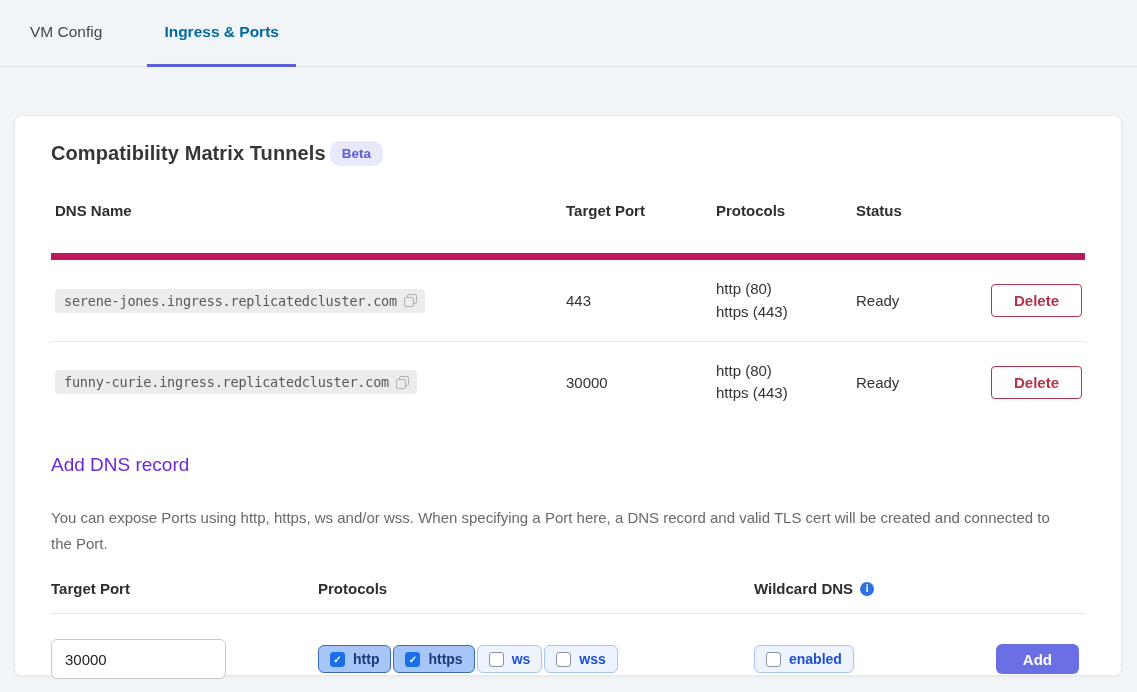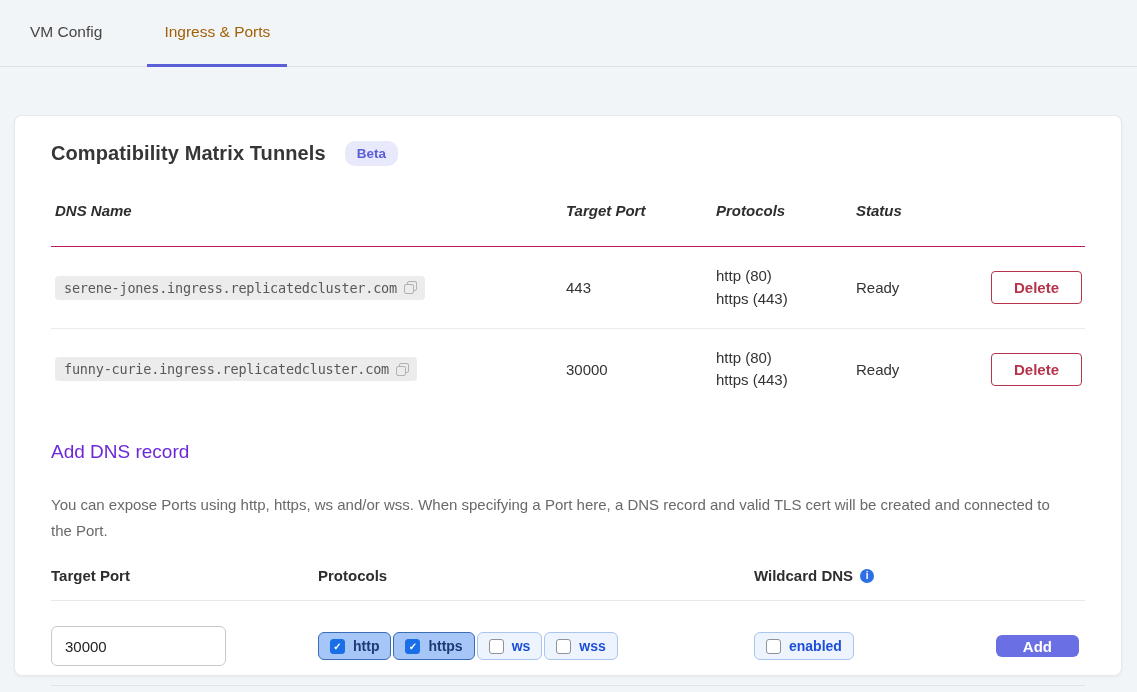--- a/index.html
+++ b/index.html
@@ -21,58 +21,57 @@
   }
   .tab {
     display:flex; align-items:center;
     font-size:15.5px;
     cursor:pointer;
     border-bottom:3px solid transparent;
     margin-bottom:-1px;
   }
   .tab.inactive { color:#464646; margin-right:45px; }
   .tab.active {
-    color:#a16207; font-weight:400;
+    color:#0369a1; font-weight:700;
     padding:8px 17px;
     border-bottom-color:#5a5fd8;
   }
 
   
   .card {
     width:1108px; height:561px;
     margin:48px 15px 0 14px;
     background:#fff;
     border:1px solid #e9e9e9;
     border-radius:8px;
     box-shadow:0 1px 3px rgba(0,0,0,.05);
     padding:0 36px;
   }
   .card-header {
-    display:flex; align-items:center; gap:19px;
+    display:flex; align-items:center; gap:4px;
     padding-top:25px;
   }
   .card-title { font-size:20px; font-weight:700; color:#363636; letter-spacing:.1px; }
   .beta-badge {
     background:#e8e9fa; color:#5a5fd8;
     font-size:13.5px; font-weight:600;
     padding:5px 12px; border-radius:10px;
   }
 
   
   .tbl { margin-top:24px; }
   .tbl-grid {
     display:grid;
     grid-template-columns:511px 150px 140px 135px 1fr;
     align-items:center;
     padding-left:4px;
   }
   .tbl-head {
-    padding-top:12px; padding-bottom:27px;
-    border-bottom:1px solid #be185d;
-    font-style:italic;
+    padding-top:12px; padding-bottom:34px;
+    border-bottom:7px solid #be185d;
   }
   .tbl-head > div { font-size:15px; font-weight:700; color:#2e2e2e; }
   .tbl-row { min-height:81px; padding-top:14px; padding-bottom:14px; }
   .tbl-row + .tbl-row { border-top:1px solid #ebebeb; }
   .cell { font-size:15px; color:#333; }
   .proto-line { line-height:1.5; }
 
   .dns-pill {
     display:inline-flex; align-items:center; gap:7px;
     background:#ececec; border-radius:4px;
@@ -154,21 +153,21 @@
     color:#fff; font-size:10px;
   }
   .pill.checked { background:#a6c6f8; border-color:#3b6cb4; color:#1d3a75; }
   .pill.checked .cbx { background:#1a6fe8; border-color:#1a6fe8; }
   .pill.checked .cbx::before { content:"✓"; font-weight:700; }
 
   .add-btn {
     justify-self:end;
     background:#6a70e4; color:#fff;
     border:none; border-radius:6px;
-    height:22px; padding:0 27px;
+    height:30px; padding:0 27px;
     font-family:"Liberation Sans", sans-serif;
     font-size:15px; font-weight:700;
     cursor:pointer;
     margin-right:6px;
   }
 
   .bottom-divider { border:none; border-top:1px solid #e4e4e4; margin-top:19px; }
 </style>
 </head>
 <body>

